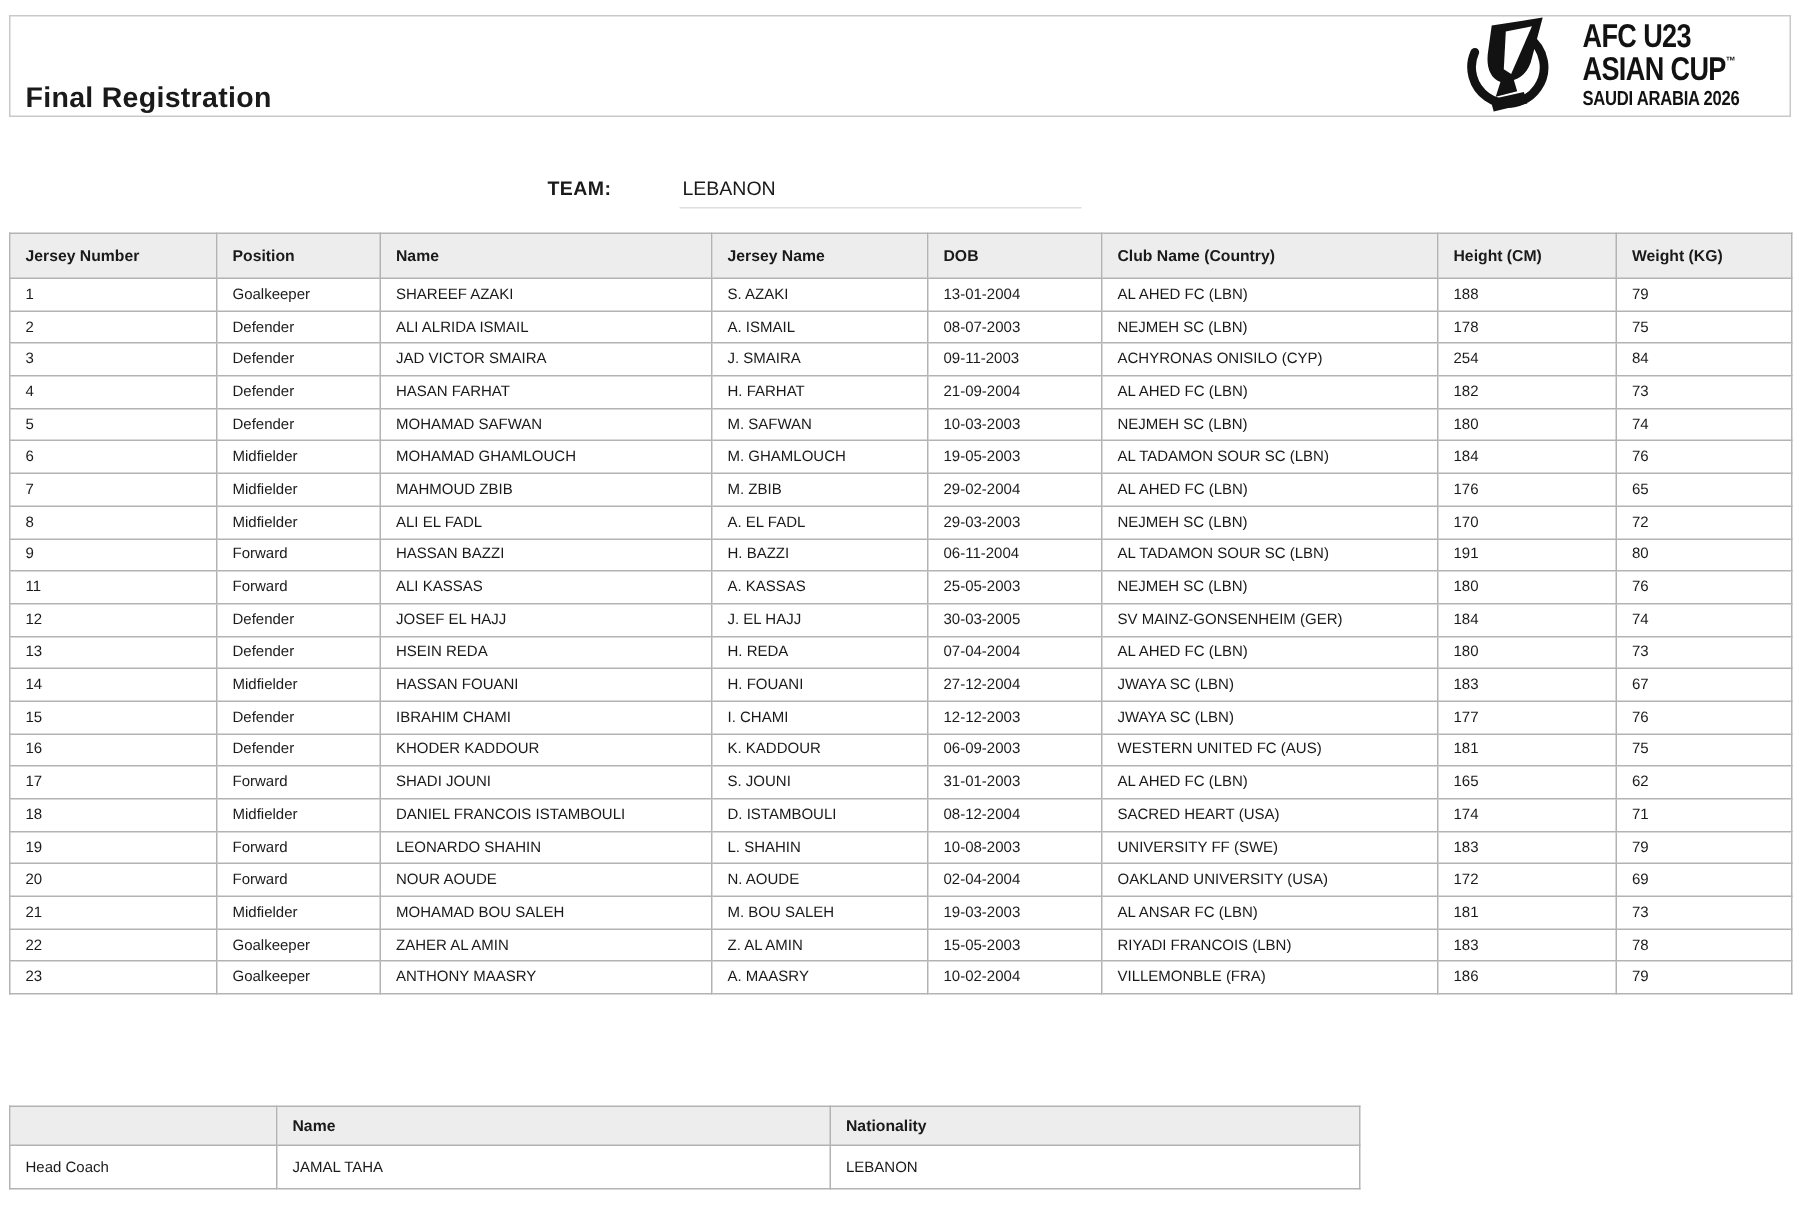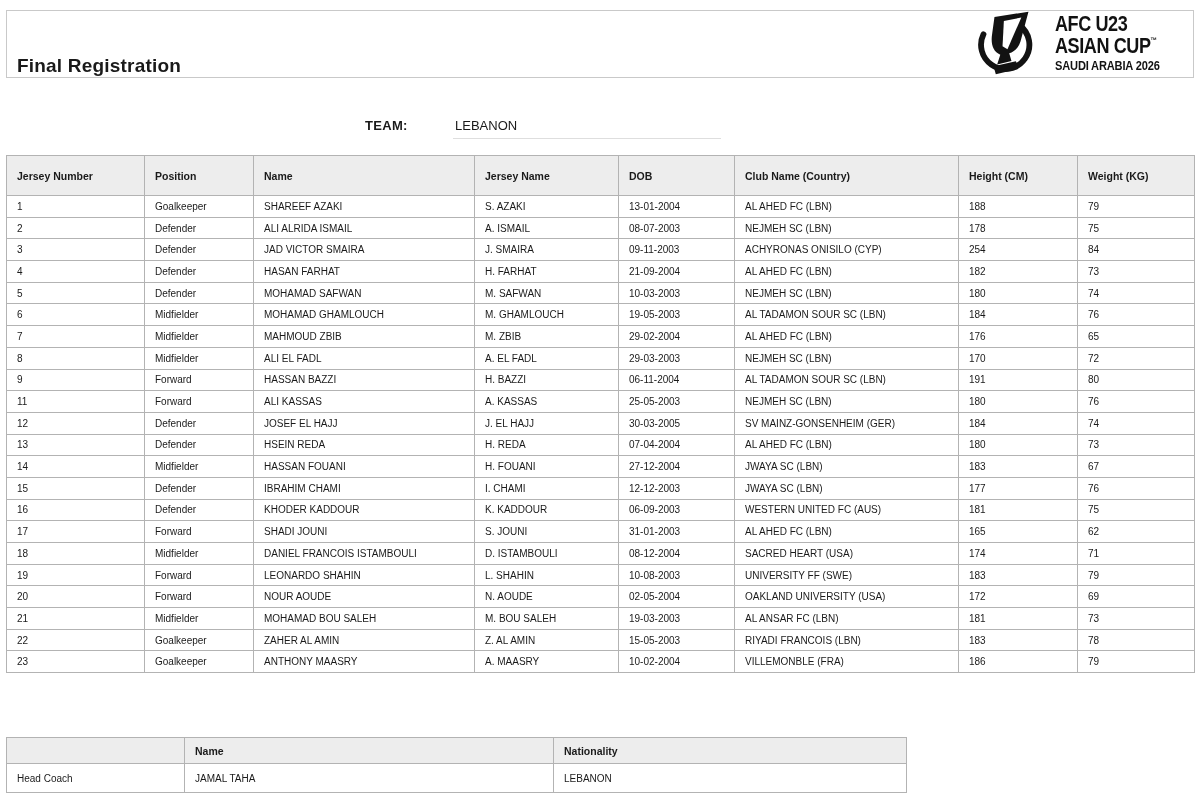--- a/index.html
+++ b/index.html
@@ -51,21 +51,21 @@
     border: 1px solid #b3b3b3;
     text-align: left; vertical-align: middle;
     padding: 0 4px 0 10px;
     overflow: hidden; white-space: nowrap;
   }
   th { background: #ededed; font-size: 10.5px; font-weight: bold; }
   td { font-size: 10px; }
   .players-table {
     position: absolute; left: 6px; top: 155px; width: 1188px;
   }
-  .players-table th { height: 40px; }
+  .players-table th { height: 30px; }
   .players-table td { height: 21.7px; }
   .staff-table {
     position: absolute; left: 6px; top: 737px; width: 900px;
   }
   .staff-table th { height: 26px; }
   .staff-table td { height: 29px; margin-left: 38px; }
 </style>
 </head>
 <body>
 
@@ -297,21 +297,21 @@
         <td>10-08-2003</td>
         <td>UNIVERSITY FF (SWE)</td>
         <td>183</td>
         <td>79</td>
       </tr>
       <tr>
         <td>20</td>
         <td>Forward</td>
         <td>NOUR AOUDE</td>
         <td>N. AOUDE</td>
-        <td>02-05-2004</td>
+        <td>02-04-2004</td>
         <td>OAKLAND UNIVERSITY (USA)</td>
         <td>172</td>
         <td>69</td>
       </tr>
       <tr>
         <td>21</td>
         <td>Midfielder</td>
         <td>MOHAMAD BOU SALEH</td>
         <td>M. BOU SALEH</td>
         <td>19-03-2003</td>

